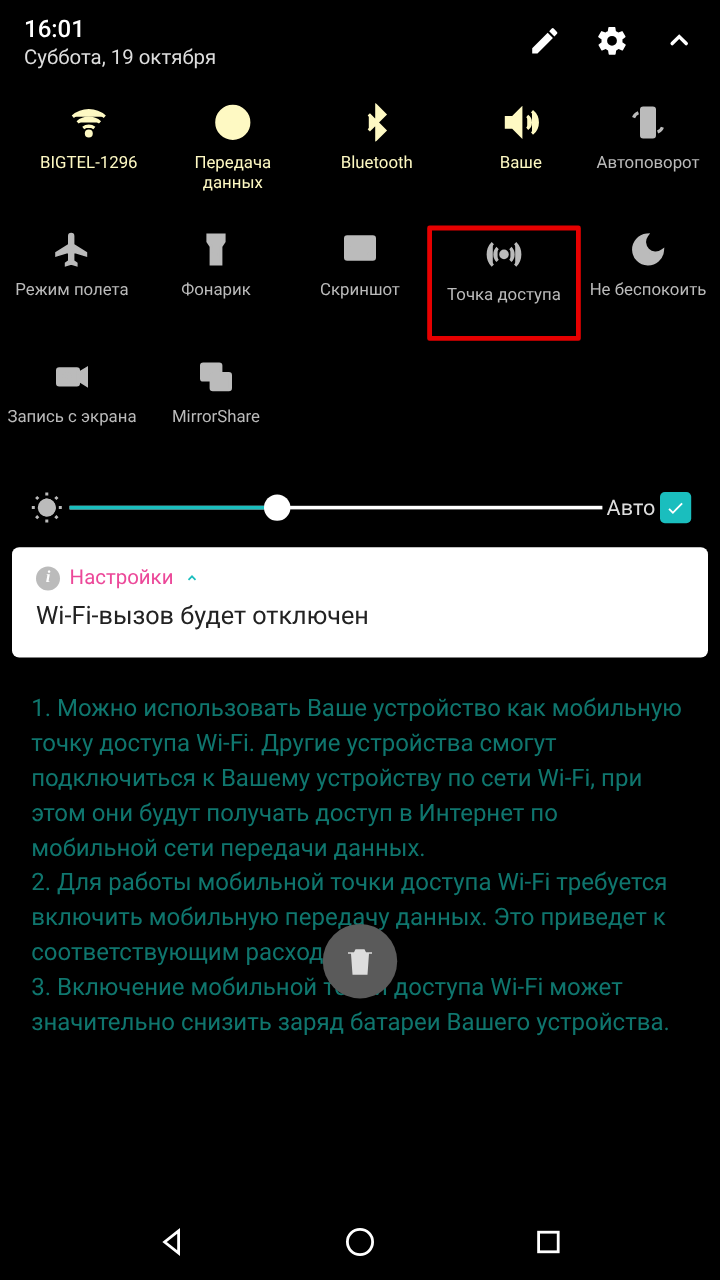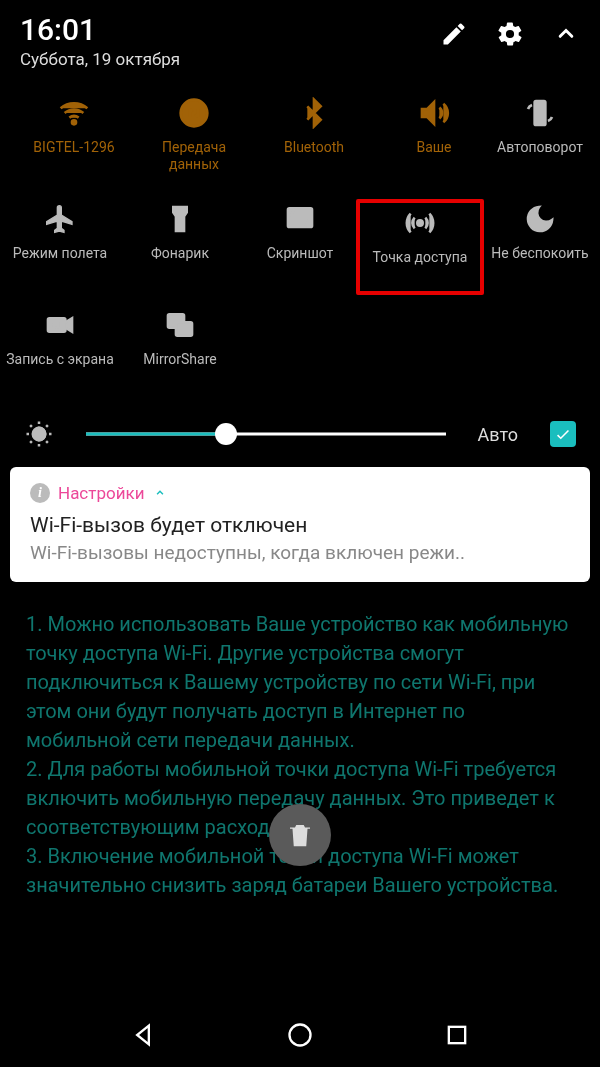--- a/index.html
+++ b/index.html
@@ -12,62 +12,62 @@
       position: relative;
     }
     .header {
       display: flex;
       justify-content: space-between;
       align-items: flex-start;
       padding: 12px 20px 8px 20px;
       color: #fff;
     }
     .header-left { display: flex; flex-direction: column; }
-    .time { font-size: 30px; font-weight: 500; }
+    .time { font-size: 20px; font-weight: 500; }
     .date { font-size: 17px; color: #ddd; margin-top: 2px; }
     .header-right { display: flex; align-items: center; gap: 28px; margin-top: 8px; }
     .header-icon { width: 28px; height: 28px; fill: #fff; }
 
     .tiles {
       display: grid;
       grid-template-columns: repeat(5, 1fr);
       padding: 20px 0 12px 0;
       row-gap: 18px;
     }
     .tile {
       display: flex;
       flex-direction: column;
       align-items: center;
       justify-content: flex-start;
       color: #bbb;
       font-size: 14px;
       text-align: center;
       min-height: 88px;
     }
-    .tile.active { color: #a16207; padding-left: 28px; }
+    .tile.active { color: #fef9c3; padding-left: 28px; }
     .tile-icon {
       width: 32px;
       height: 32px;
       margin-bottom: 10px;
       fill: currentColor;
       stroke: currentColor;
     }
     .tile-label { line-height: 1.2; padding: 0 2px; }
     .tile.highlighted {
       border: 4px solid #e60000;
       border-radius: 2px;
       margin: -4px;
       padding: 4px 0;
     }
 
     .brightness-row {
       display: flex;
       align-items: center;
       padding: 10px 24px 18px 24px;
-      gap: 32px;
+      gap: 4px;
     }
     .bright-icon { width: 30px; height: 30px; fill: #bbb; }
     .slider {
       flex: 1;
       height: 24px;
       position: relative;
     }
     .slider-track {
       position: absolute;
       top: 50%;
@@ -307,21 +307,20 @@
 
 <div class="notification">
   <div class="notif-header">
     <div class="info-icon">i</div>
     <span class="notif-app">Настройки</span>
     <svg width="14" height="14" viewBox="0 0 24 24" class="notif-collapse">
         <path d="M7 14l5-5 5 5" stroke="#1abebe" stroke-width="2.5" fill="none"></path>
       </svg>
   </div>
   <div class="notif-title">Wi-Fi-вызов будет отключен</div>
-  <div class="notif-body">Wi-Fi-вызовы недоступны, когда включен режи..</div>
 </div>
 
 <div class="bg-content">
   <div style="white-space:pre-line">1. Можно использовать Ваше устройство как мобильную точку доступа Wi-Fi. Другие устройства смогут подключиться к Вашему устройству по сети Wi-Fi, при этом они будут получать доступ в Интернет по мобильной сети передачи данных.
 2. Для работы мобильной точки доступа Wi-Fi требуется включить мобильную передачу данных. Это приведет к соответствующим расходам.
 3. Включение мобильной точки доступа Wi-Fi может значительно снизить заряд батареи Вашего устройства.</div>
   <div class="clear-btn">
     <svg viewBox="0 0 24 24">
         <path d="M6 7h12l-1 14H7L6 7zm3-3h6l1 2H8l1-2zM4 6h16v1H4z"></path>
         <path d="M10 10v8M14 10v8" stroke="#ddd" stroke-width="1.5"></path>

